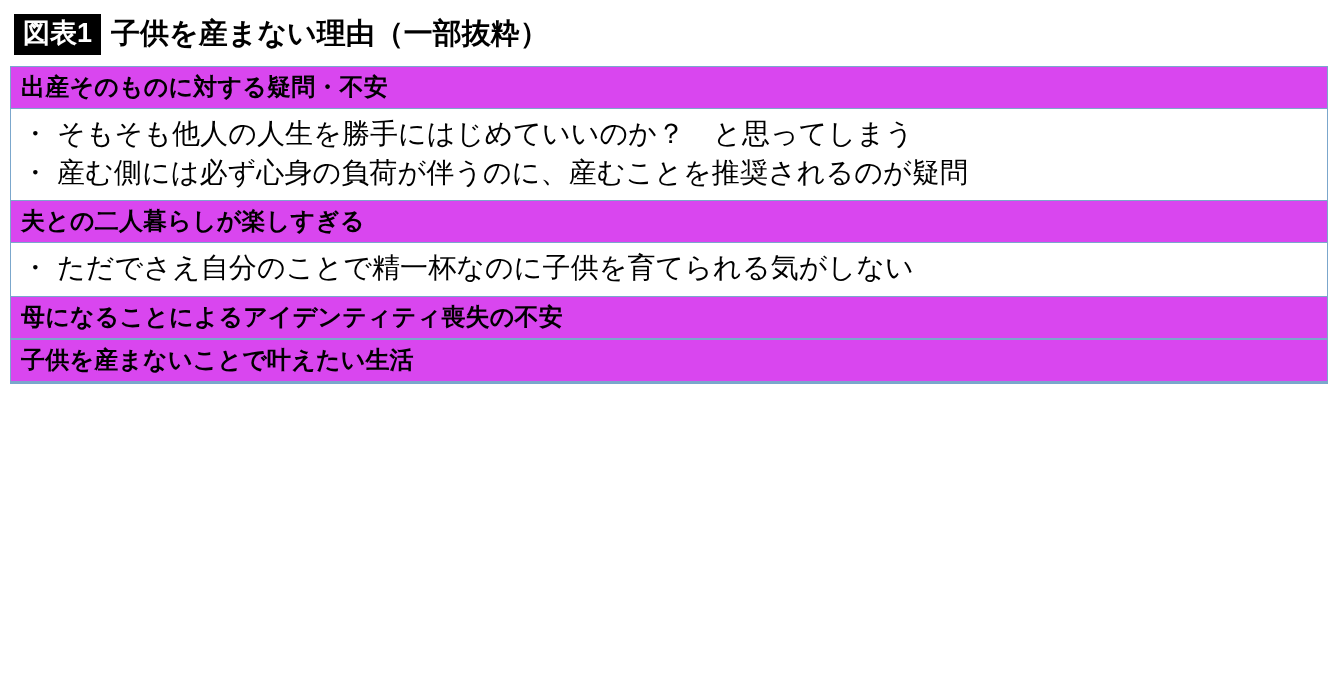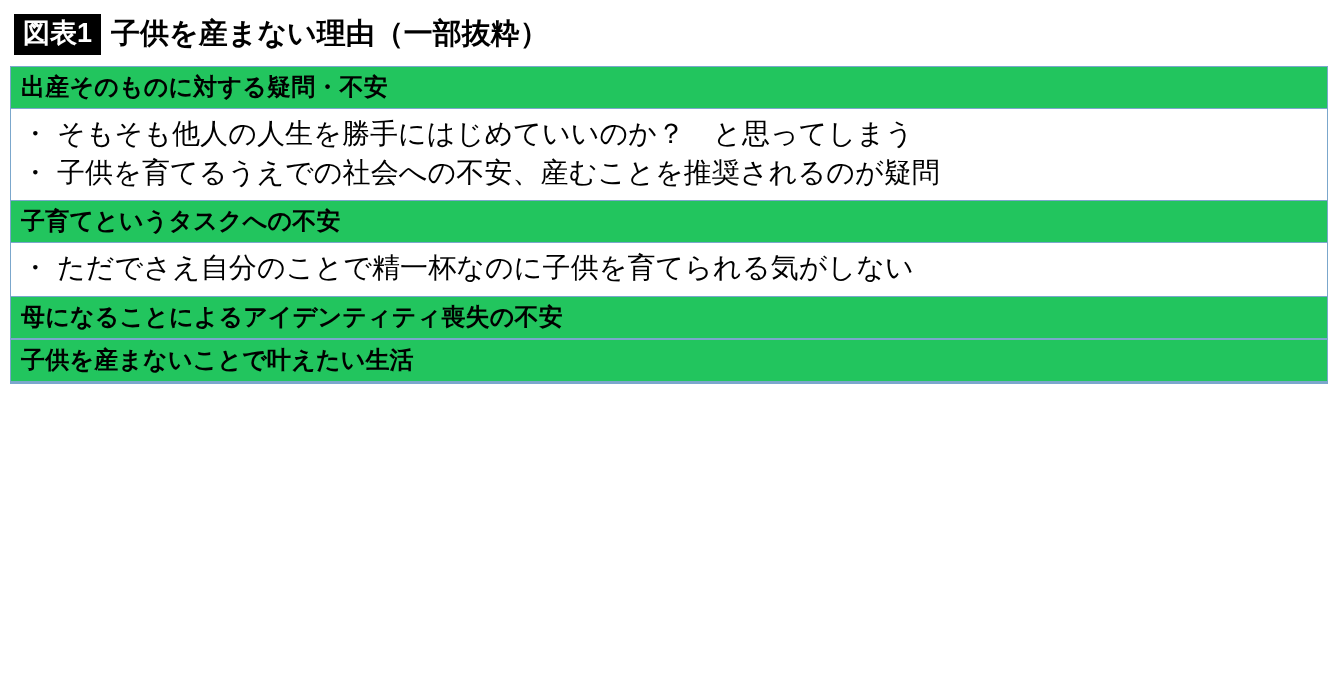--- a/index.html
+++ b/index.html
@@ -55,21 +55,21 @@
     border-bottom: 2px solid #7ba7cc;
     width: 1318px;
     box-sizing: border-box;
   }
 
   .section {
     display: block;
   }
 
   .cat-row {
-    background: #22c55e;
+    background: #d946ef;
     border-top: 1px solid #7ba7cc;
     border-bottom: 1px solid #7ba7cc;
     font-weight: bold;
     font-size: 24px;
     line-height: 1;
     padding: 8px 0 9px 10px;
     box-sizing: border-box;
     letter-spacing: 0.2px;
   }
   .section:first-child .cat-row {
@@ -96,26 +96,26 @@
     <span class="title-badge">図表1</span>
     <span class="title-text">子供を産まない理由（一部抜粋）</span>
   </div>
 
   <div class="table">
 
     <div class="section">
       <div class="cat-row">出産そのものに対する疑問・不安</div>
       <div class="items">
         <div class="item">・ そもそも他人の人生を勝手にはじめていいのか？　と思ってしまう</div>
-        <div class="item">・ 子供を育てるうえでの社会への不安、産むことを推奨されるのが疑問</div>
+        <div class="item">・ 産む側には必ず心身の負荷が伴うのに、産むことを推奨されるのが疑問</div>
       </div>
     </div>
 
     <div class="section">
-      <div class="cat-row">子育てというタスクへの不安</div>
+      <div class="cat-row">夫との二人暮らしが楽しすぎる</div>
       <div class="items">
         <div class="item">・ ただでさえ自分のことで精一杯なのに子供を育てられる気がしない</div>
       </div>
     </div>
 
     <div class="section">
       <div class="cat-row">母になることによるアイデンティティ喪失の不安</div>
     </div>
 
 

